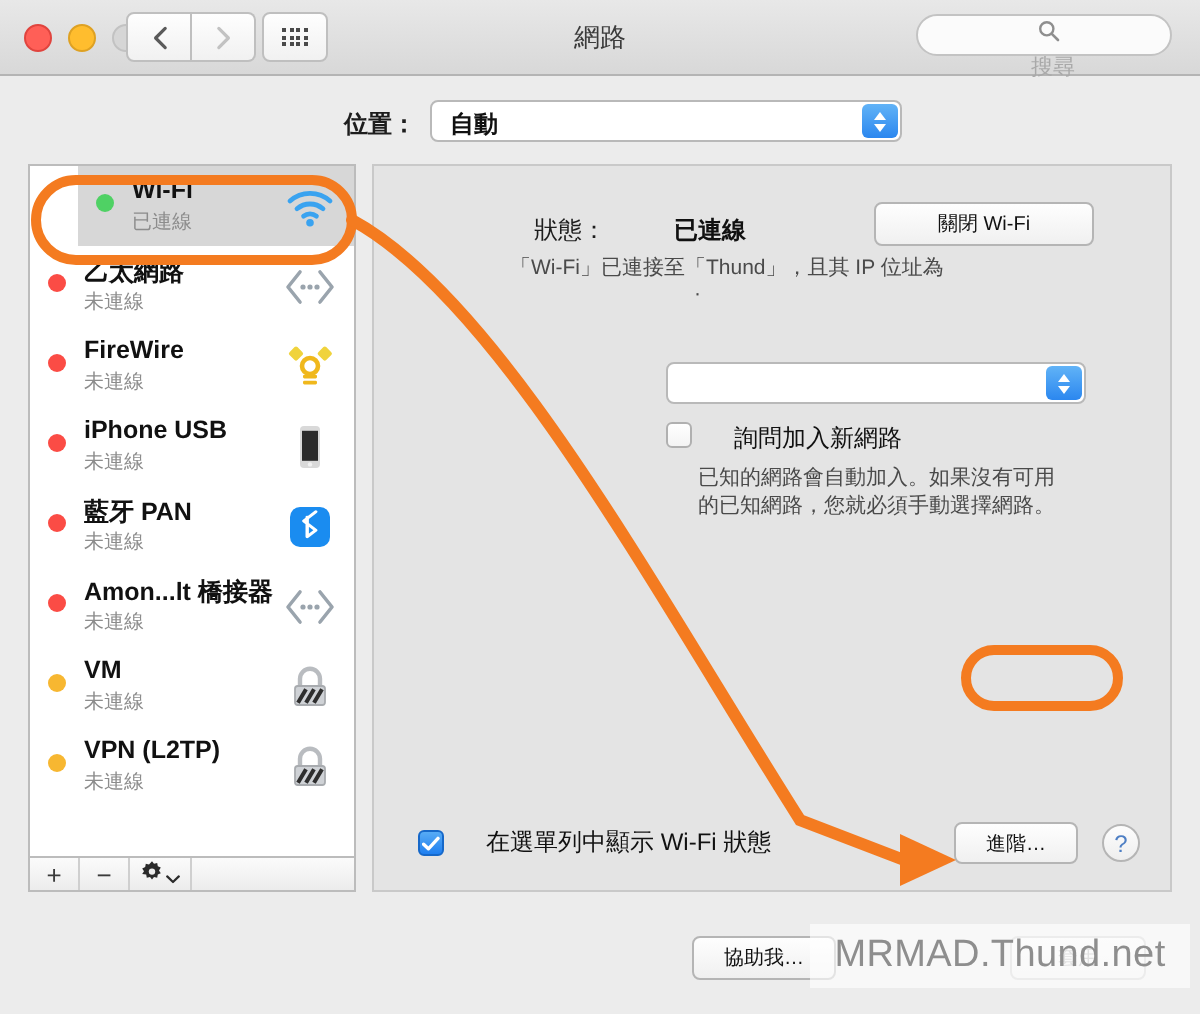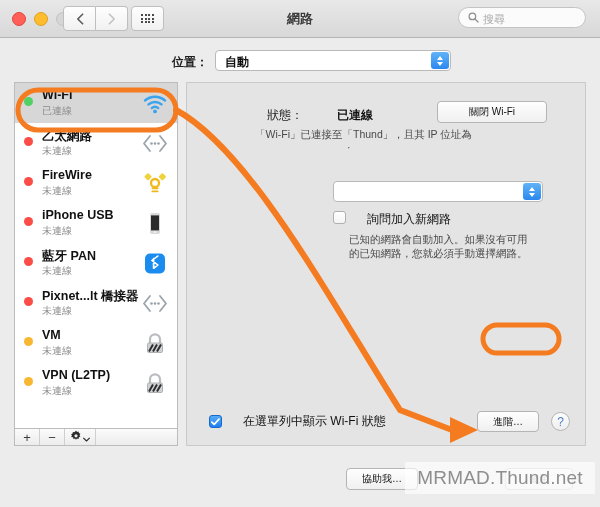--- a/index.html
+++ b/index.html
@@ -35,26 +35,26 @@
     position:absolute;left:131px;top:6px;width:31px;height:23px;
     background:linear-gradient(to bottom,#fefefe,#f1f1f1);
     border:1px solid #bfbfbf;border-radius:4px;
     display:flex;align-items:center;justify-content:center;
   }
   .grid-dots{display:grid;grid-template-columns:repeat(4,2px);grid-template-rows:repeat(3,2px);gap:1.6px;}
   .grid-dots i{display:block;width:2px;height:2px;background:#4a4a4a;}
 
   .wtitle{
     position:absolute;left:0;top:0;width:600px;height:37px;line-height:37px;
-    text-align:center;font-size:13px;color:#3b3b3b;font-weight:700;
+    text-align:center;font-size:13px;color:#3b3b3b;font-weight:400;
   }
   .searchbox{
     position:absolute;right:14px;top:7px;width:128px;height:21px;
     background:#fbfbfb;border:1px solid #c3c3c3;border-radius:11px;
-    display:flex;align-items:flex-end;padding-left:9px;box-sizing:border-box;
+    display:flex;align-items:center;padding-left:9px;box-sizing:border-box;flex-direction:column;
   }
   .searchbox .mag{flex:0 0 auto;margin-right:4px;}
   .searchbox .ph{font-size:11px;color:#a9a9a9;}
 
   
   .locrow{position:absolute;left:0;top:48px;width:600px;height:30px;}
   .loclabel{
     position:absolute;left:158px;top:6px;width:50px;text-align:right;
     font-size:12px;color:#1d1d1d;font-weight:bold;
   }
@@ -72,21 +72,21 @@
   .popup .arrows .up{width:0;height:0;border-left:3.5px solid transparent;border-right:3.5px solid transparent;border-bottom:4px solid #fff;}
   .popup .arrows .dn{width:0;height:0;border-left:3.5px solid transparent;border-right:3.5px solid transparent;border-top:4px solid #fff;}
 
   
   .sidebar{
     position:absolute;left:14px;top:82px;width:164px;height:362px;
     background:#ffffff;border:1px solid #bcbcbc;border-bottom:none;
     box-sizing:border-box;overflow:hidden;
   }
   .srow{position:relative;height:40px;box-sizing:border-box;padding-left:9px;}
-  .srow.selected{background:#d7d7d7;}
+  .srow.selected{background:#d7d7d7;margin-left:24px;}
   .dot{position:absolute;left:9px;top:14px;width:9px;height:9px;border-radius:50%;}
   .dot.green{background:#4fd164;}
   .dot.red{background:#fb4c45;}
   .dot.amber{background:#f7b731;}
   .srow .nm{position:absolute;left:27px;top:5px;font-size:12.5px;color:#111;font-weight:600;}
   .srow .st{position:absolute;left:27px;top:21px;font-size:10px;color:#8c8c8c;}
   .srow .ico{position:absolute;right:9px;top:8px;width:26px;height:25px;}
 
   .sidefoot{
     position:absolute;left:14px;top:428px;width:164px;height:18px;
@@ -294,21 +294,21 @@
       <span class="ico">
         <svg width="26" height="25" viewBox="0 0 26 25">
           <rect x="3" y="2.5" width="20" height="20" rx="5" fill="#1a8cf0"></rect>
           <path d="M11 6.5v12l4.3-4-6-5.6 6-5.6" stroke="#ffffff" stroke-width="1.7" fill="none" stroke-linejoin="round" stroke-linecap="round" transform="translate(0.6 2.2) scale(1 0.82)"></path>
         </svg>
       </span>
     </div>
 
     <div class="srow">
       <span class="dot red"></span>
-      <span class="nm">Pixnet...lt 橋接器</span>
+      <span class="nm">Amon...lt 橋接器</span>
       <span class="st">未連線</span>
       <span class="ico">
         <svg width="26" height="25" viewBox="0 0 26 25">
           <path d="M8 5 2 12.5 8 20" stroke="#9aa4ad" stroke-width="1.8" fill="none" stroke-linejoin="round" stroke-linecap="round"></path>
           <path d="M18 5l6 7.5L18 20" stroke="#9aa4ad" stroke-width="1.8" fill="none" stroke-linejoin="round" stroke-linecap="round"></path>
           <circle cx="9.5" cy="12.5" r="1.3" fill="#9aa4ad"></circle>
             <circle cx="13" cy="12.5" r="1.3" fill="#9aa4ad"></circle>
             <circle cx="16.5" cy="12.5" r="1.3" fill="#9aa4ad"></circle>
         </svg>
       </span>

